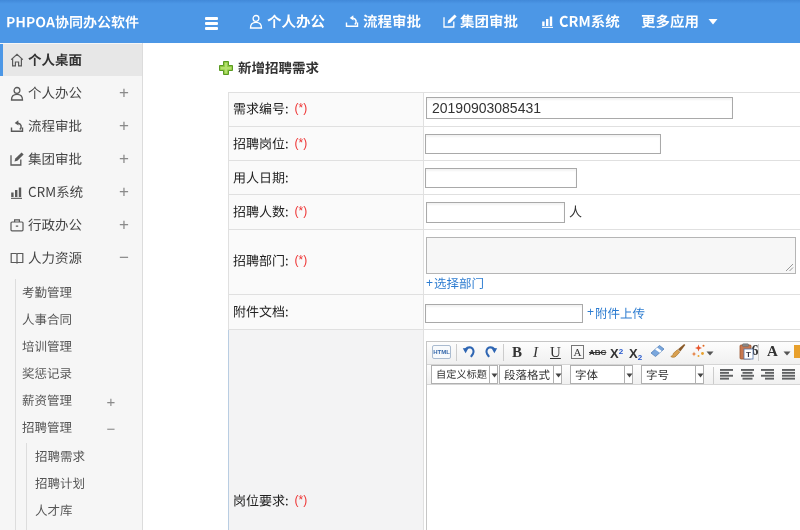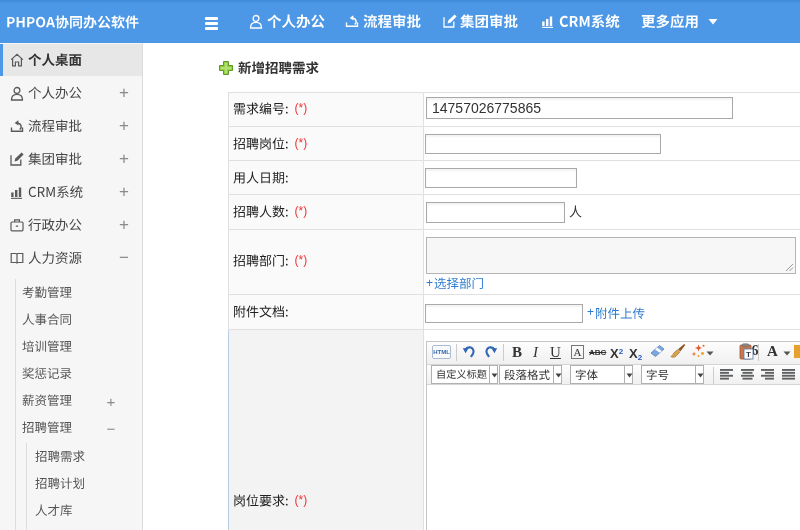--- a/index.html
+++ b/index.html
@@ -352,21 +352,21 @@
 <div style="position:absolute;left:233px;top:494.3px;">
     <svg class="t " width="55.6" height="14.9" style="" fill="#222">
       <path transform="translate(0.0,11.44) scale(0.013,-0.013)" d="M112 805V611H888V805H811V678H534V841H460V678H187V805ZM109 533V-77H185V464H824V14C824 -2 818 -7 799 -8C781 -8 716 -8 648 -6C659 -26 671 -57 674 -77C762 -77 820 -76 854 -65C887 -54 899 -32 899 14V533ZM240 359C311 320 389 271 463 221C387 164 303 115 216 78C232 65 259 36 269 21C356 63 443 117 522 180C592 129 654 79 696 37L749 91C706 131 645 179 576 227C635 281 688 342 730 407L662 433C624 373 574 317 517 267C441 317 361 365 288 405Z"></path>
       <path transform="translate(13.0,11.44) scale(0.013,-0.013)" d="M369 658V585H914V658ZM435 509C465 370 495 185 503 80L577 102C567 204 536 384 503 525ZM570 828C589 778 609 712 617 669L692 691C682 734 660 797 641 847ZM326 34V-38H955V34H748C785 168 826 365 853 519L774 532C756 382 716 169 678 34ZM286 836C230 684 136 534 38 437C51 420 73 381 81 363C115 398 148 439 180 484V-78H255V601C294 669 329 742 357 815Z"></path>
       <path transform="translate(26.0,11.44) scale(0.013,-0.013)" d="M672 232C639 174 593 129 532 93C459 111 384 127 310 141C331 168 355 199 378 232ZM119 645V386H386C372 358 355 328 336 298H54V232H291C256 183 219 137 186 101C271 85 354 68 433 49C335 15 211 -4 59 -13C72 -30 84 -57 90 -78C279 -62 428 -33 541 22C668 -12 778 -47 860 -80L924 -22C844 8 739 40 623 71C680 113 724 166 755 232H947V298H422C438 324 453 350 466 375L420 386H888V645H647V730H930V797H69V730H342V645ZM413 730H576V645H413ZM190 583H342V447H190ZM413 583H576V447H413ZM647 583H814V447H647Z"></path>
       <path transform="translate(39.0,11.44) scale(0.013,-0.013)" d="M117 501C180 444 252 363 283 309L344 354C311 408 237 485 174 540ZM43 89 90 21C193 80 330 162 460 242V22C460 2 453 -3 434 -4C414 -4 349 -5 280 -2C292 -25 303 -60 308 -82C396 -82 456 -80 490 -67C523 -54 537 -31 537 22V420C623 235 749 82 912 4C924 24 949 54 967 69C858 116 763 198 687 299C753 356 835 437 896 508L832 554C786 492 711 412 648 355C602 426 565 505 537 586V599H939V672H816L859 721C818 754 737 802 674 834L629 786C690 755 765 707 806 672H537V838H460V672H65V599H460V320C308 233 145 141 43 89Z"></path>
       <path transform="translate(52.0,11.44) scale(0.013,-0.013)" d="M139 390C175 390 205 418 205 460C205 501 175 530 139 530C102 530 73 501 73 460C73 418 102 390 139 390ZM139 -13C175 -13 205 15 205 56C205 98 175 126 139 126C102 126 73 98 73 56C73 15 102 -13 139 -13Z"></path>
     </svg>
   </div>
 <div class="abs" style="left:294.614px;top:493px;font-size:12px;color:#e33">(*)</div>
-<div class="abs" style="left:426px;top:97px;width:307px;height:22px;border:1px solid #a9a9a9;background:#fff;box-shadow:inset 0 2px 2px rgba(0,0,0,0.05);font-size:14px;color:#333;line-height:20px;padding-left:5px;overflow:hidden">14757026775865</div>
+<div class="abs" style="left:426px;top:97px;width:307px;height:22px;border:1px solid #a9a9a9;background:#fff;box-shadow:inset 0 2px 2px rgba(0,0,0,0.05);font-size:14px;color:#333;line-height:20px;padding-left:5px;overflow:hidden">20190903085431</div>
 <div class="abs" style="left:425px;top:134px;width:236px;height:20px;border:1px solid #a9a9a9;background:#fff;box-shadow:inset 0 2px 2px rgba(0,0,0,0.05);font-size:14px;color:#333;line-height:18px;padding-left:5px;overflow:hidden"></div>
 <div class="abs" style="left:425px;top:168px;width:152px;height:20px;border:1px solid #a9a9a9;background:#fff;box-shadow:inset 0 2px 2px rgba(0,0,0,0.05);font-size:14px;color:#333;line-height:18px;padding-left:5px;overflow:hidden"></div>
 <div class="abs" style="left:426px;top:202px;width:139px;height:21px;border:1px solid #a9a9a9;background:#fff;box-shadow:inset 0 2px 2px rgba(0,0,0,0.05);font-size:14px;color:#333;line-height:19px;padding-left:5px;overflow:hidden"></div>
 <div style="position:absolute;left:568.5px;top:205.3px;">
     <svg class="t " width="13.0" height="14.9" style="" fill="#333">
       <path transform="translate(0.0,11.44) scale(0.013,-0.013)" d="M457 837C454 683 460 194 43 -17C66 -33 90 -57 104 -76C349 55 455 279 502 480C551 293 659 46 910 -72C922 -51 944 -25 965 -9C611 150 549 569 534 689C539 749 540 800 541 837Z"></path>
     </svg>
   </div>
 <div class="abs" style="left:426px;top:237px;width:370px;height:37px;border:1px solid #b5b5b5;background:#f7f7f7">
     <svg style="position:absolute;right:1px;bottom:1px" width="9" height="9" viewBox="0 0 9 9">

